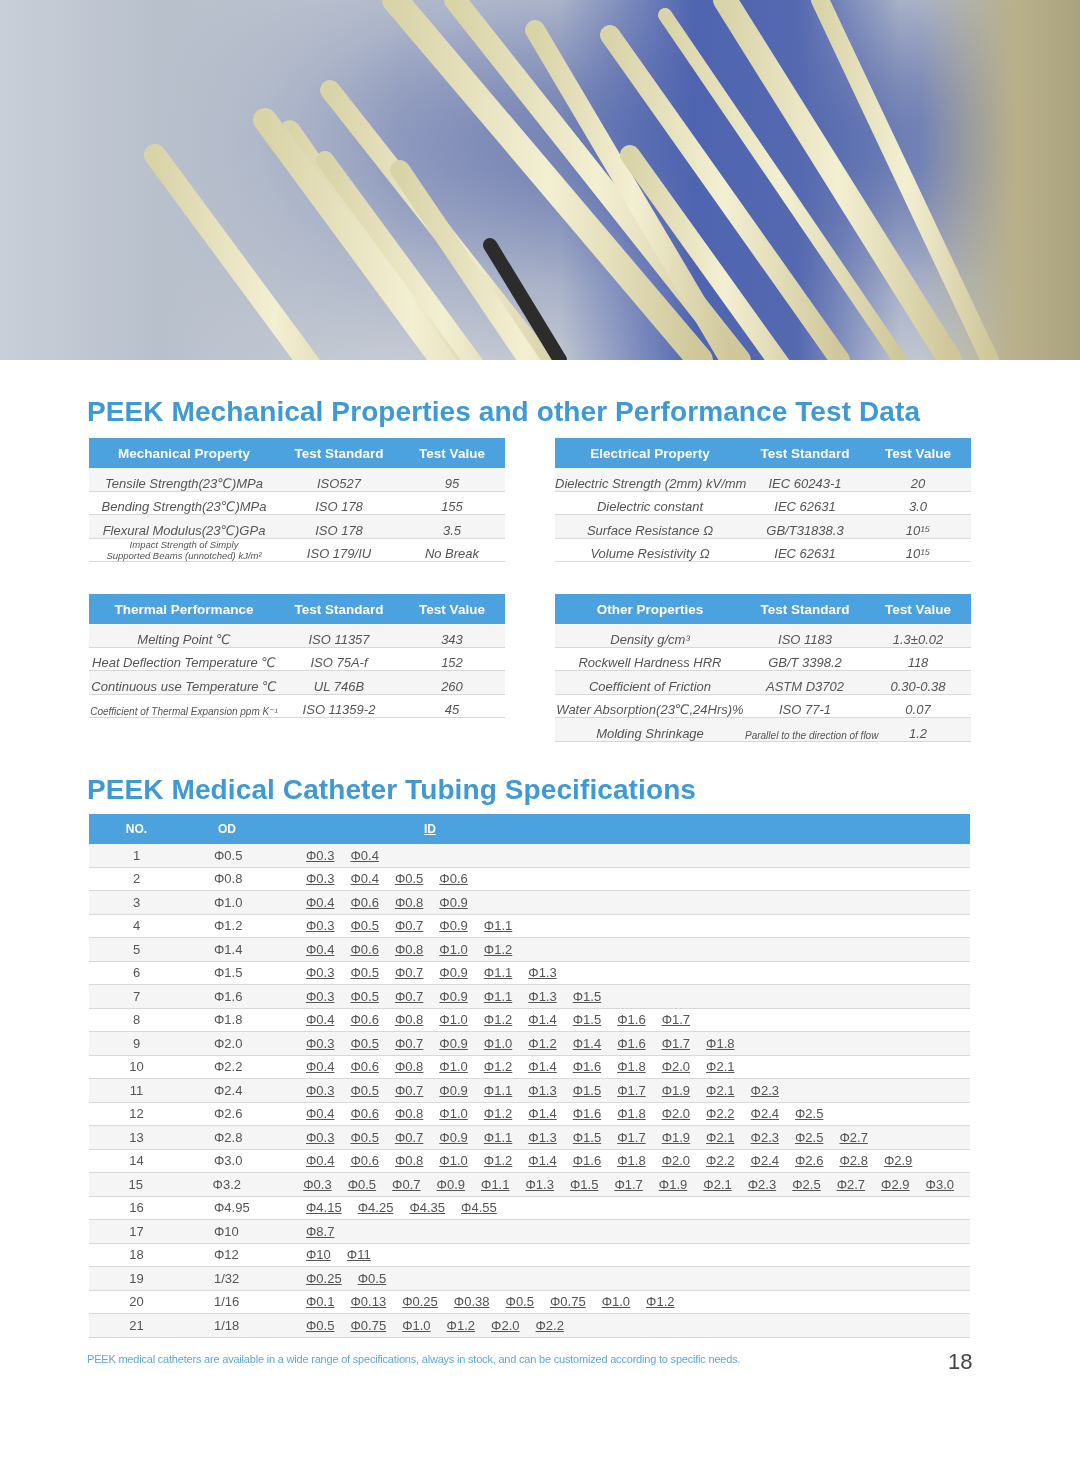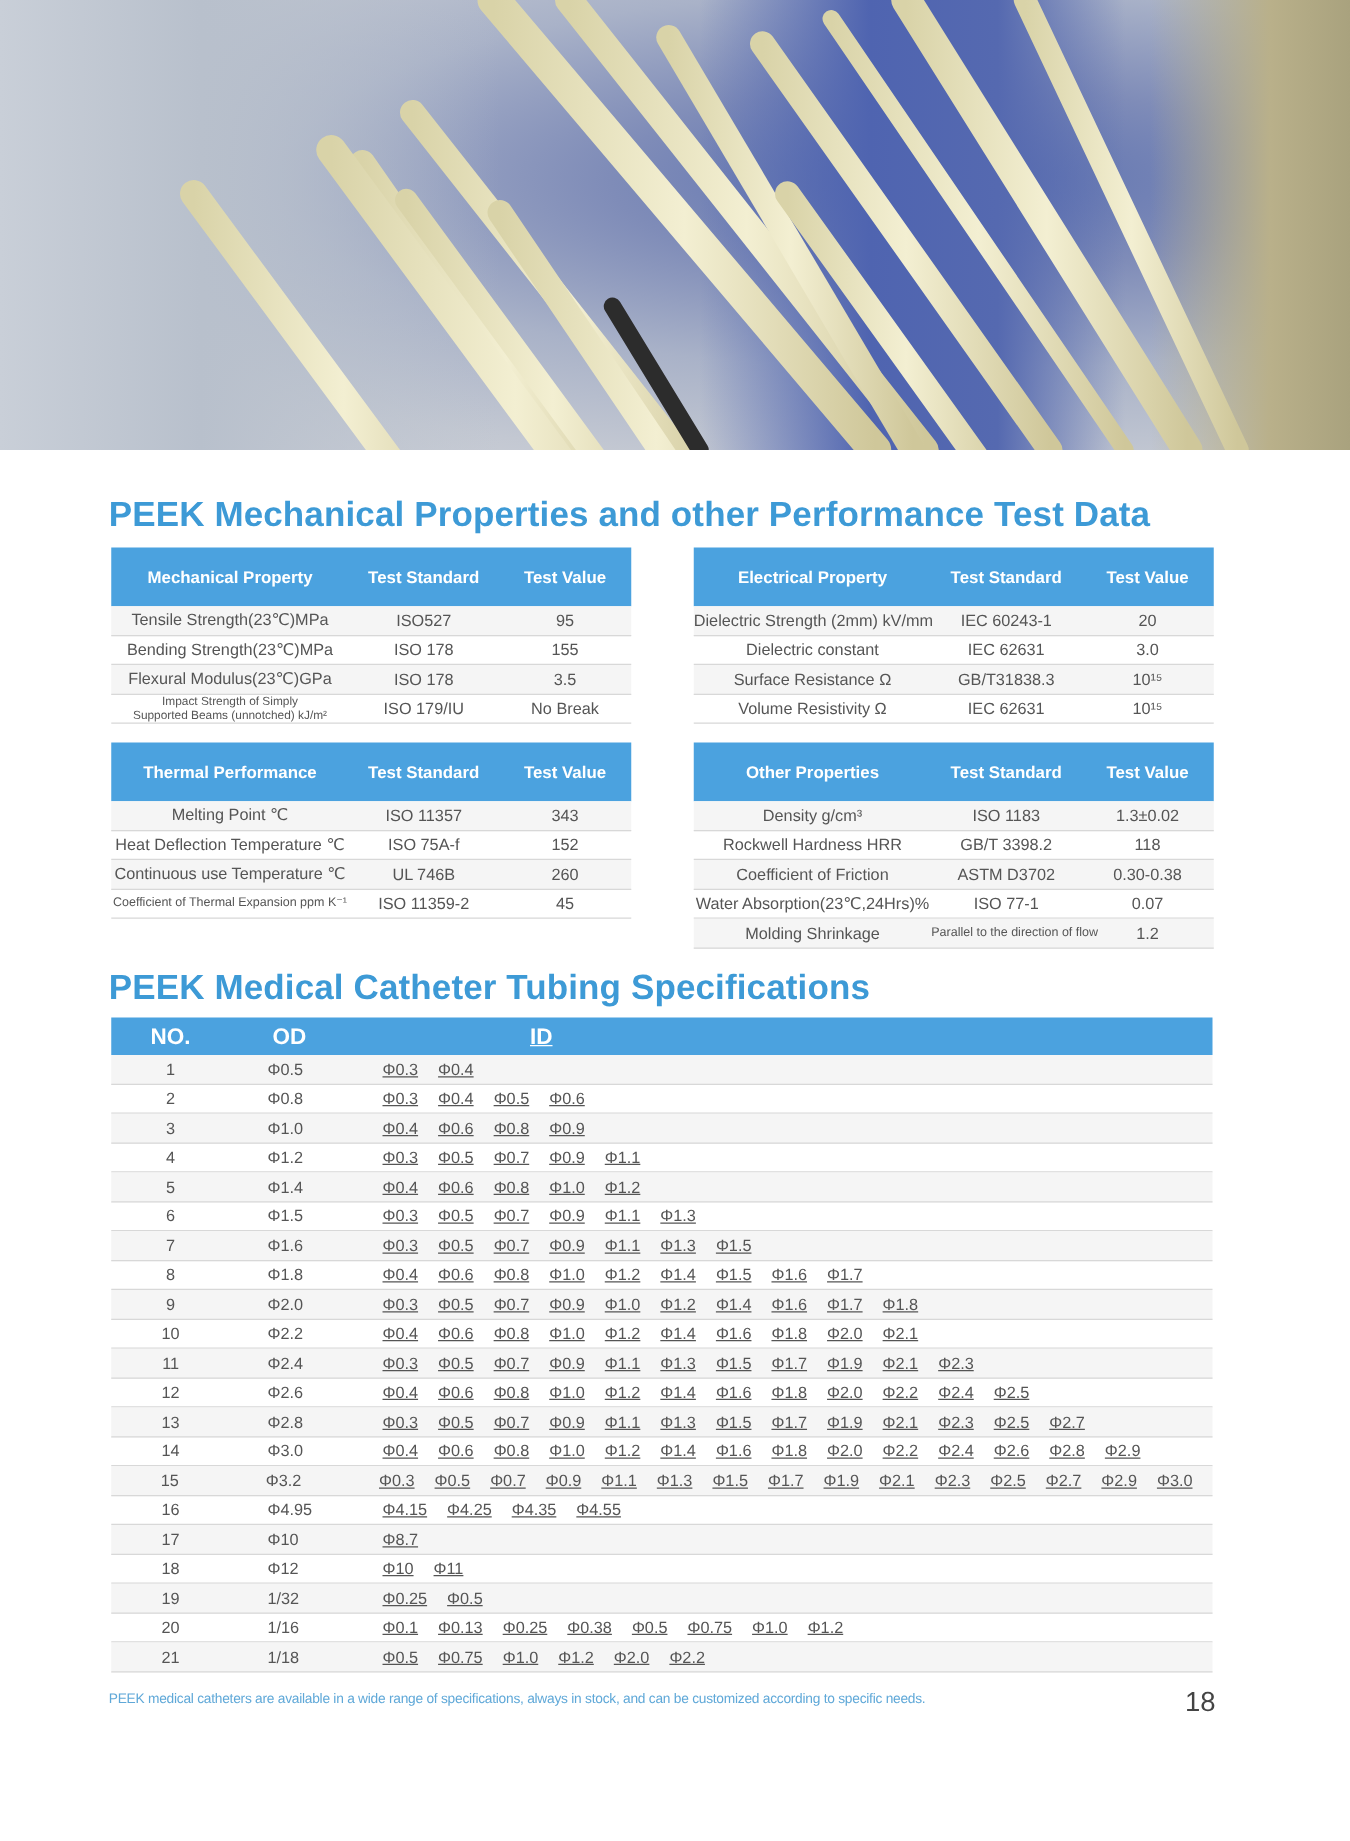--- a/index.html
+++ b/index.html
@@ -15,32 +15,32 @@
     background: linear-gradient(90deg, rgba(200,190,150,0) 0%, #b9b08a 60%, #a9a27e 100%); }
   .hero .blue-band { position: absolute; left: 560px; top: 0; width: 340px; height: 360px;
     background: linear-gradient(90deg, rgba(70,90,170,0) 0%, #4f64b0 40%, #5569b0 70%, rgba(80,100,170,0) 100%); }
   .hero svg { position: absolute; left: 0; top: 0; }
 
   
   .section-title { position: absolute; left: 87px; font-size: 28px; font-weight: bold; color: #3d9ad6; letter-spacing: 0.1px; }
 
   
   .prop-table { position: absolute; width: 416px; border-collapse: collapse; font-size: 13px; }
-  .prop-table .thead { display: flex; height: 47px; background: #4ba2df; color: #fff; font-weight: bold; font-size: 13.5px; align-items: center; }
-  .prop-table .row { display: flex; height: 23.5px; align-items: center; border-bottom: 1px solid #d8d8d8; color: #555; }
+  .prop-table .thead { display: flex; height: 30px; background: #4ba2df; color: #fff; font-weight: bold; font-size: 13.5px; align-items: center; }
+  .prop-table .row { display: flex; height: 23.5px; align-items: flex-end; border-bottom: 1px solid #d8d8d8; color: #555; font-style: italic; }
   .prop-table .row:nth-child(odd) { background: #f5f5f5; }
   .prop-table .c1 { width: 190px; text-align: center; white-space: nowrap; }
   .prop-table .c2 { width: 120px; text-align: center; white-space: nowrap; }
   .prop-table .c3 { width: 106px; text-align: center; white-space: nowrap; }
   .small2 { font-size: 9.5px; line-height: 11px; display: block; }
   .small1 { font-size: 10px; }
 
   
   .cath { position: absolute; left: 89px; top: 814px; width: 881px; font-size: 13px; }
-  .cath .thead { display: flex; height: 30px; background: #4ba2df; color: #fff; font-weight: bold; font-size: 18px; align-items: center; }
+  .cath .thead { display: flex; height: 30px; background: #4ba2df; color: #fff; font-weight: bold; font-size: 12px; align-items: center; }
   .cath .row { display: flex; height: 23.5px; align-items: center; border-bottom: 1px solid #d8d8d8; color: #555; }
   .cath .row:nth-child(odd) { background: #f5f5f5; }
   .cath .no { width: 95px; text-align: center; }
   .cath .od { width: 122px; padding-left: 30px; }
   .cath .id { flex: 1; display: flex; text-decoration: underline; }
   .cath .thead .od { padding-left: 34px; }
   .cath .thead .id { padding-left: 118px; }
   .cath .id-val { display: inline-block; margin-right: 16px; white-space: nowrap; }
 
   .footnote { position: absolute; left: 87px; top: 1353px; font-size: 11px; color: #5fa8d8; letter-spacing: -0.2px; }

